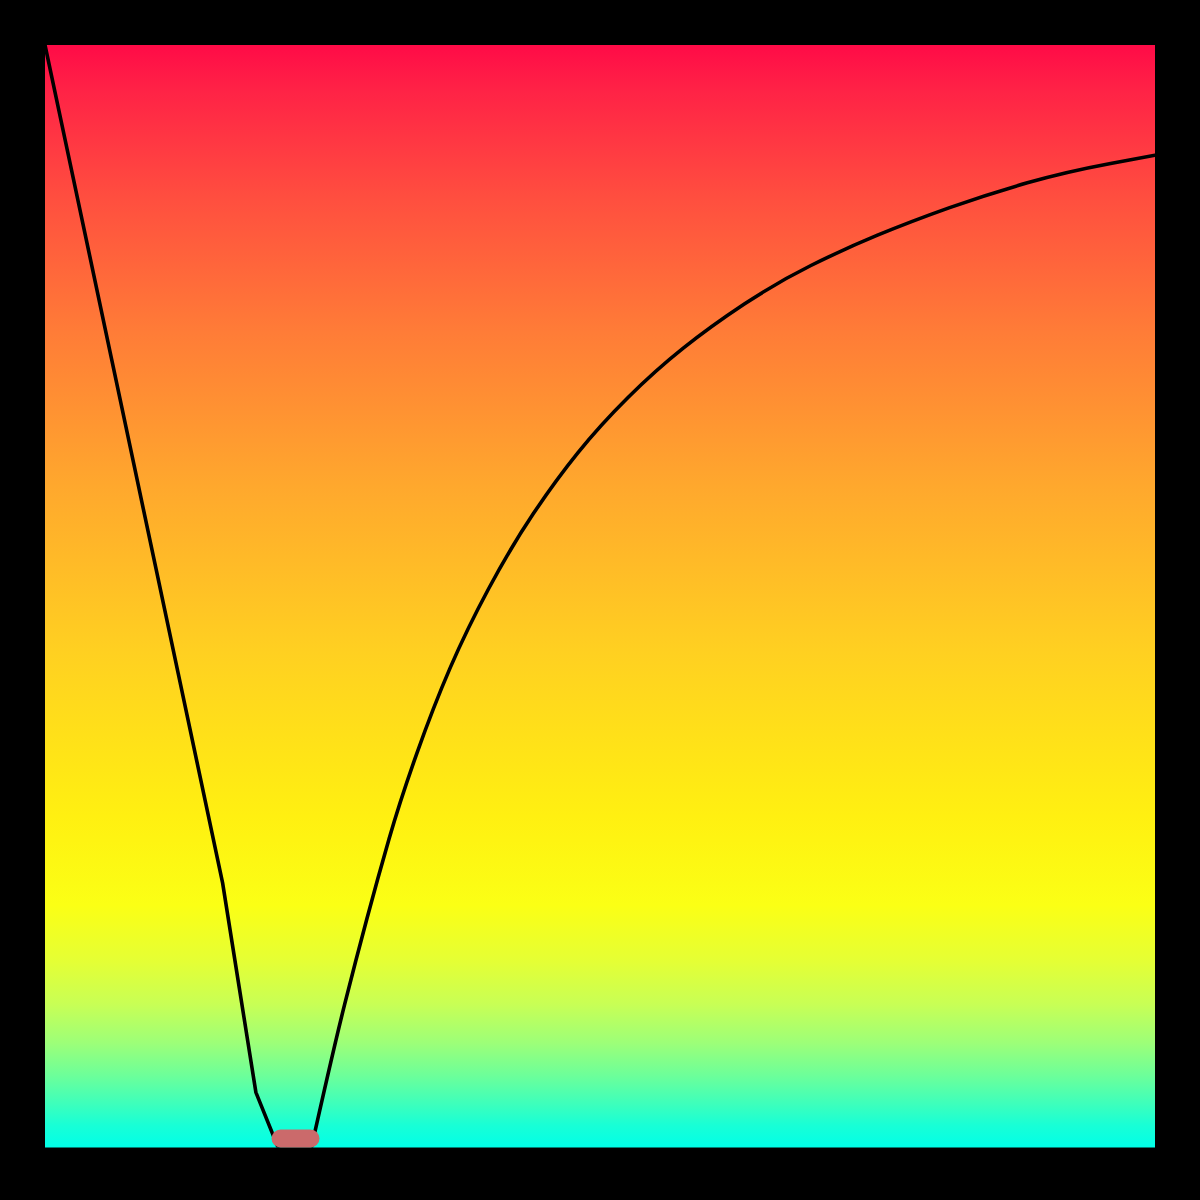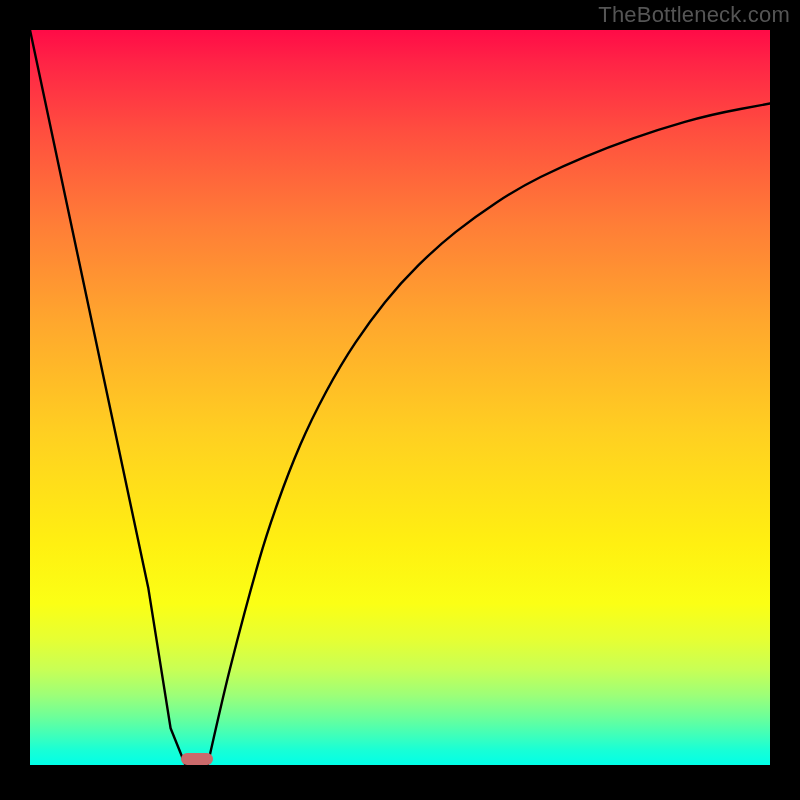--- a/index.html
+++ b/index.html
@@ -70,21 +70,20 @@
     background: #cb6a6b;
     border-radius: 6px;
     z-index: 4;
     transform: translate(-50%, -50%);
   }
 </style>
 </head>
 <body>
 
 <div class="frame">
-  <div class="watermark">TheBottleneck.com</div>
 
   <div class="plot-area">
     <div class="gradient-bg"></div>
     <svg class="curve" viewBox="0 0 740 735" preserveAspectRatio="none">
       <path id="curve-path" fill="none" stroke="#000" stroke-width="2.4" stroke-linejoin="round" stroke-linecap="round" d="M0.00 0.00 L14.80 69.82 L29.60 139.65 L44.40 209.48 L59.20 279.30 L74.00 349.13 L88.80 418.95 L103.60 488.77 L118.40 558.60 L129.50 628.42 L140.60 698.25 L155.40 735.00 L177.60 735.00 L177.60 735.00 Q192.40 668.85 199.80 639.45 Q207.20 610.05 214.60 582.49 Q222.00 554.92 229.40 529.20 Q236.80 503.48 247.90 472.24 Q259.00 441.00 270.10 415.27 Q281.20 389.55 296.00 361.99 Q310.80 334.42 325.60 312.38 Q340.40 290.32 355.20 271.95 Q370.00 253.57 388.50 235.20 Q407.00 216.83 425.50 202.13 Q444.00 187.42 466.20 172.72 Q488.40 158.02 510.60 147.00 Q532.80 135.98 555.00 126.79 Q577.20 117.60 603.10 108.41 Q629.00 99.23 654.90 91.88 Q680.80 84.52 710.40 79.01 L740.00 73.50"></path>
     </svg>
     <div class="marker" id="marker" style="left: 166.5px; top: 729.12px;"></div>
   </div>
 </div>
 

